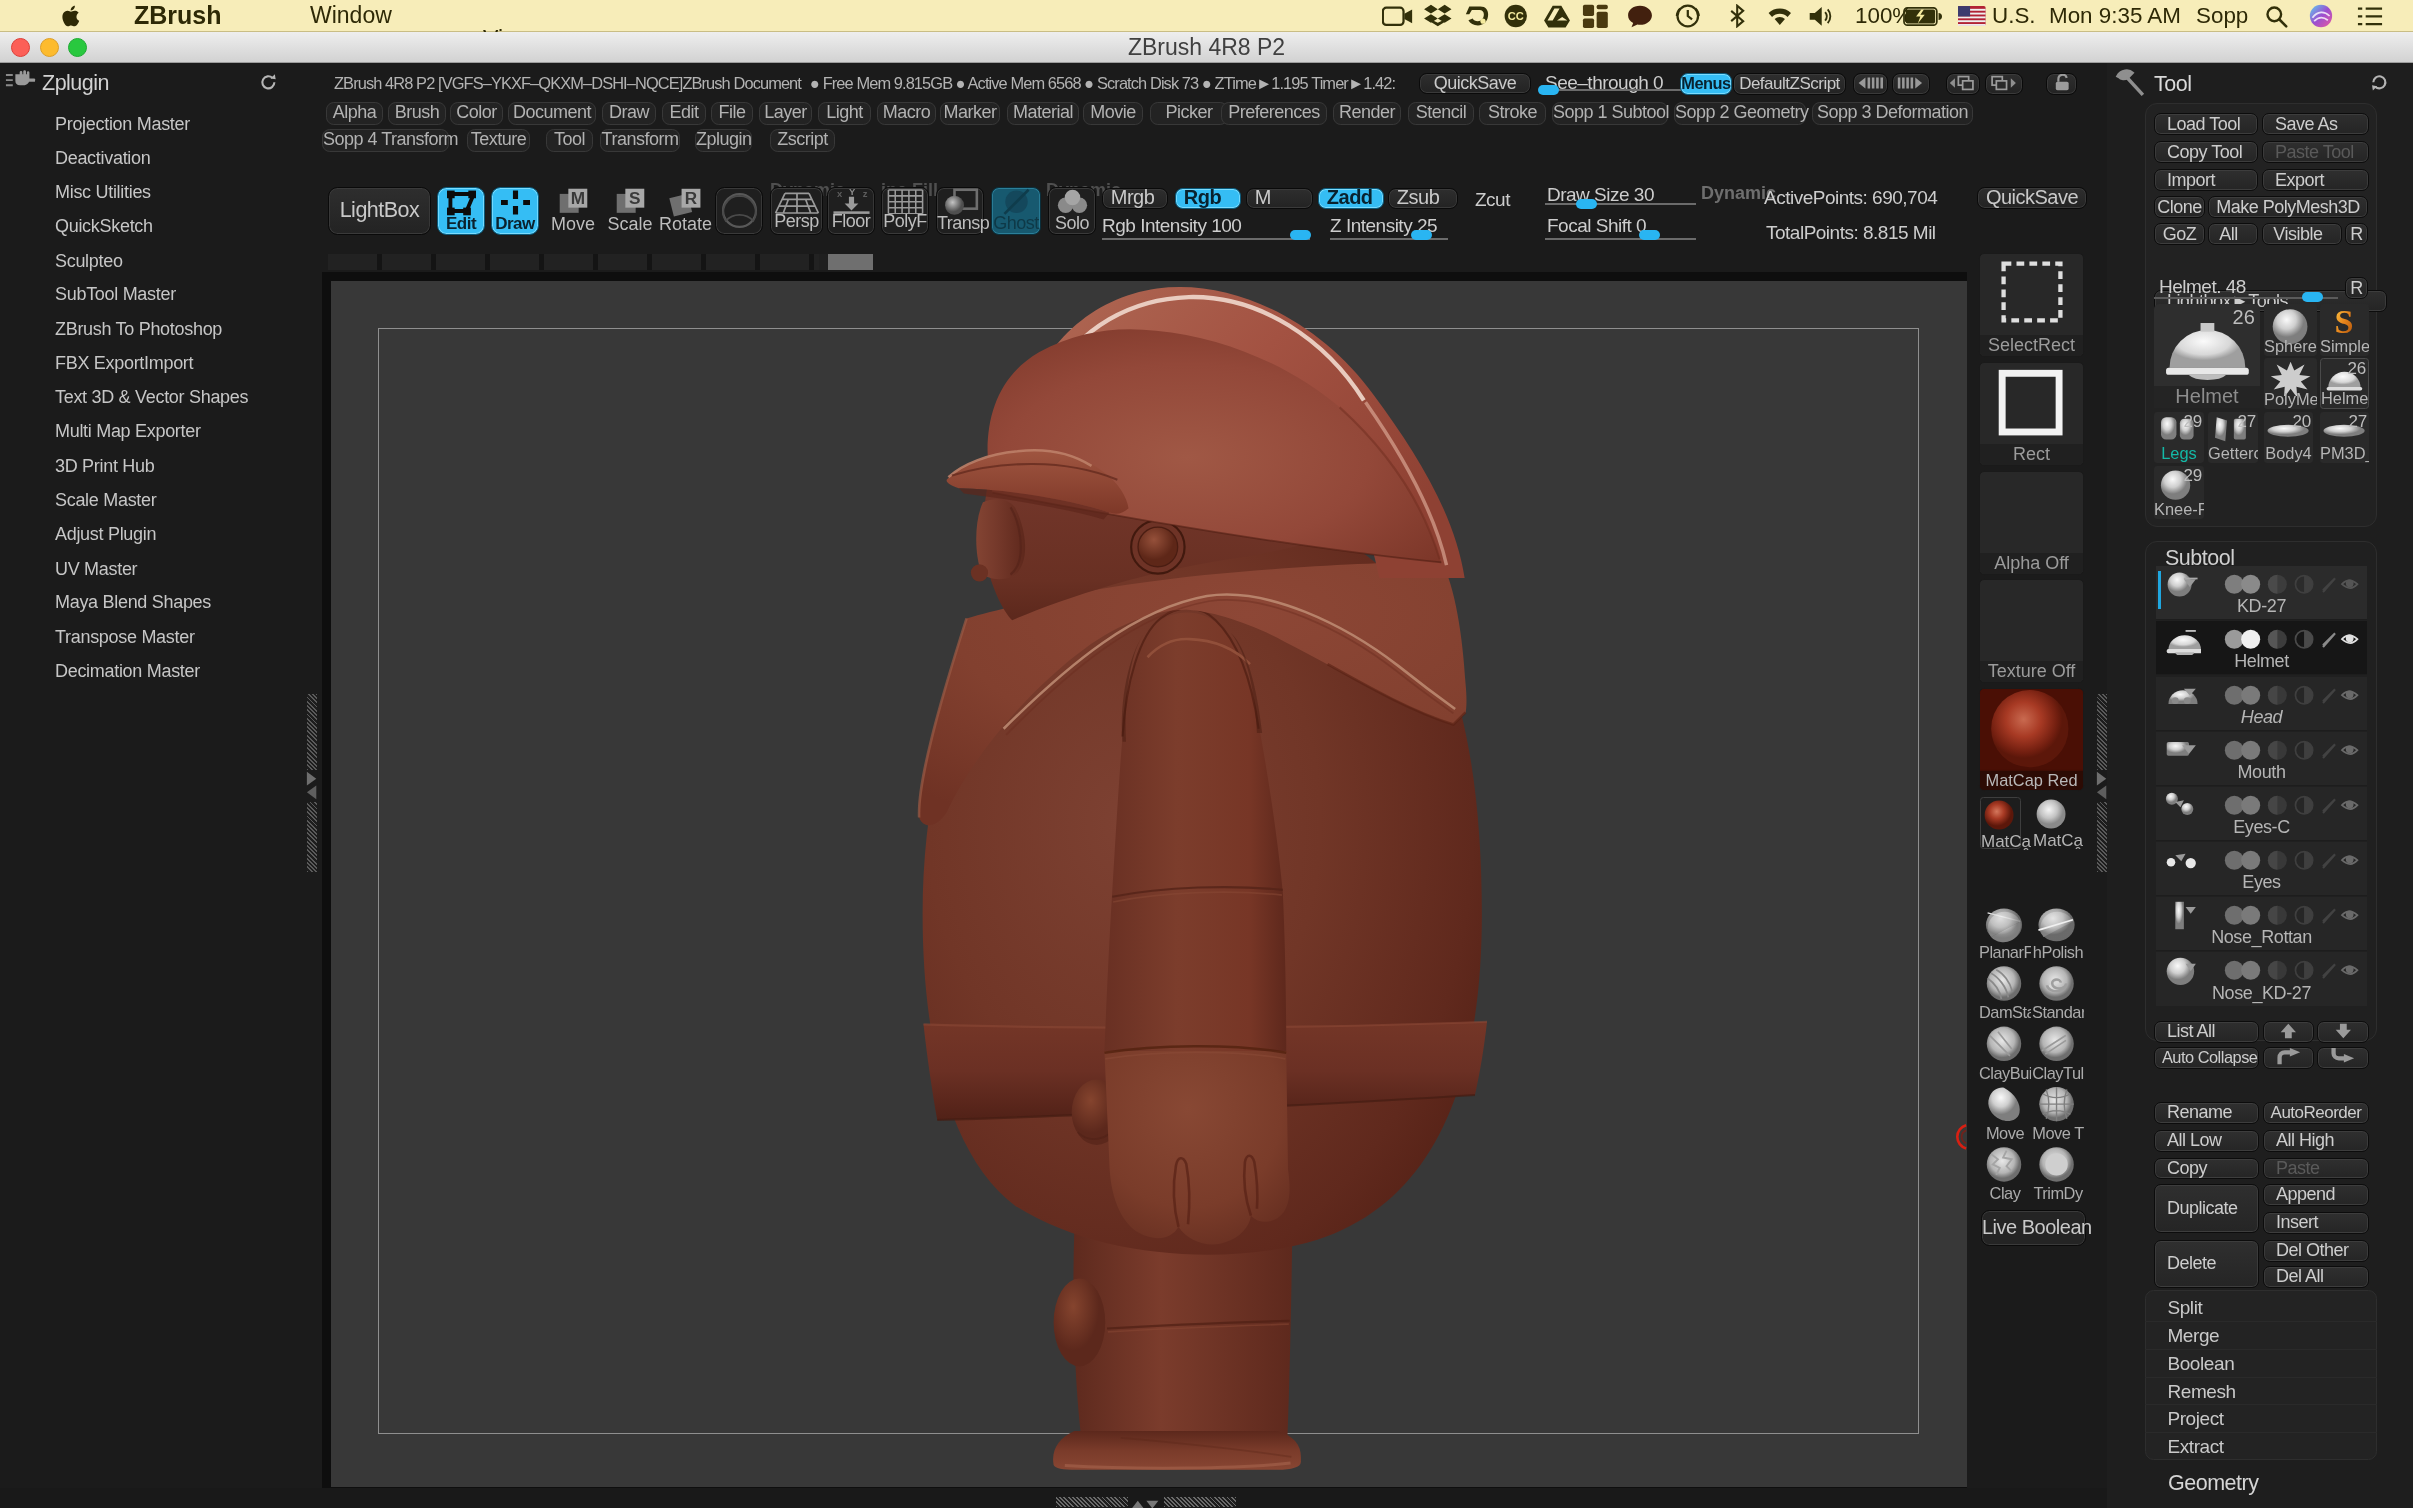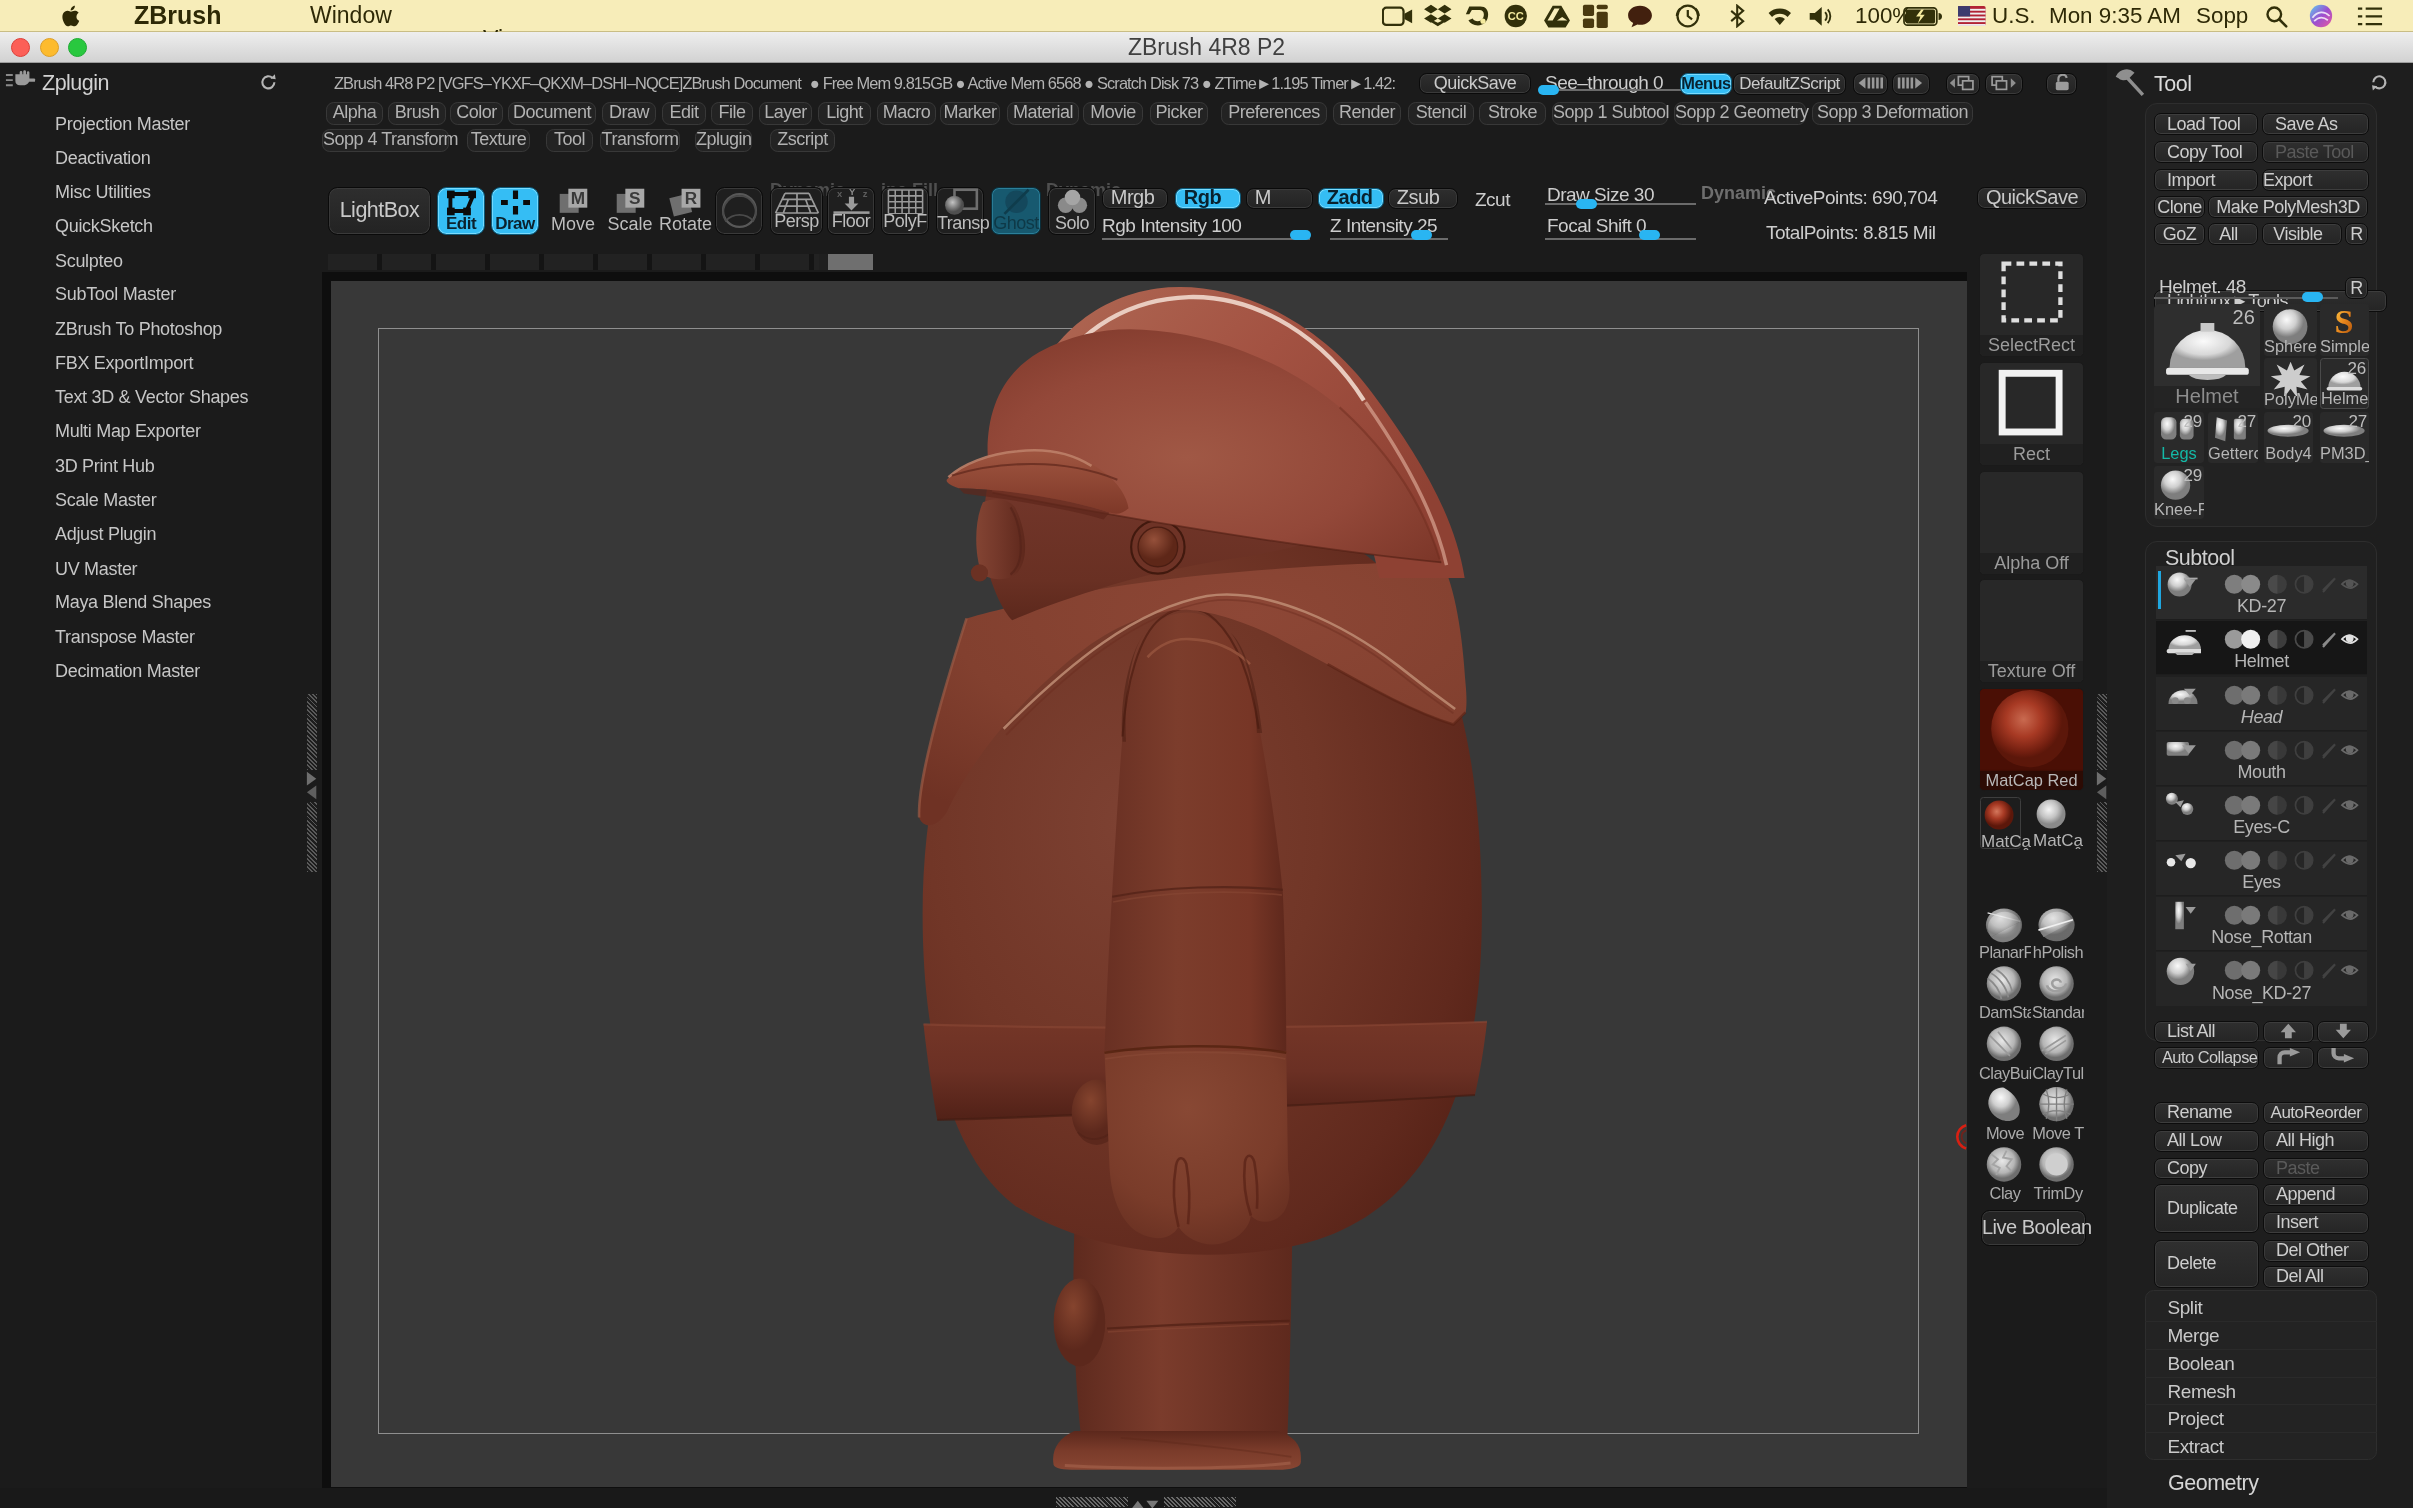--- a/index.html
+++ b/index.html
@@ -226,21 +226,21 @@
 <div class="menu-item" style="left:508px;top:102px;width:88px;">Document</div>
 <div class="menu-item" style="left:602px;top:102px;width:54px;">Draw</div>
 <div class="menu-item" style="left:662px;top:102px;width:44px;">Edit</div>
 <div class="menu-item" style="left:711px;top:102px;width:42px;">File</div>
 <div class="menu-item" style="left:759px;top:102px;width:53px;">Layer</div>
 <div class="menu-item" style="left:818px;top:102px;width:53px;">Light</div>
 <div class="menu-item" style="left:877px;top:102px;width:59px;">Macro</div>
 <div class="menu-item" style="left:940px;top:102px;width:60px;">Marker</div>
 <div class="menu-item" style="left:1007px;top:102px;width:72px;">Material</div>
 <div class="menu-item" style="left:1083px;top:102px;width:60px;">Movie</div>
-<div class="menu-item" style="left:1150px;top:102px;width:58px;">Picker</div>
+<div class="menu-item" style="left:1150px;top:102px;width:78px;">Picker</div>
 <div class="menu-item" style="left:1221px;top:102px;width:106px;">Preferences</div>
 <div class="menu-item" style="left:1333px;top:102px;width:68px;">Render</div>
 <div class="menu-item" style="left:1408px;top:102px;width:66px;">Stencil</div>
 <div class="menu-item" style="left:1479px;top:102px;width:67px;">Stroke</div>
 <div class="menu-item" style="left:1552px;top:102px;width:116px;">Sopp 1 Subtool</div>
 <div class="menu-item" style="left:1674px;top:102px;width:132px;">Sopp 2 Geometry</div>
 <div class="menu-item" style="left:1812px;top:102px;width:161px;">Sopp 3 Deformation</div>
 
 <div class="menu-item" style="left:322px;top:129px;width:127px;">Sopp 4 Transform</div>
 <div class="menu-item" style="left:467px;top:129px;width:63px;">Texture</div>
@@ -562,21 +562,21 @@
 <svg class="abs" style="left:2369px;top:72px" width="20.7" height="20.7" viewBox="0 0 24 24">
     <path fill="none" stroke="#b5b5b5" stroke-width="2.4" d="M5 12a7 7 0 1 1 2.2 5.1"></path>
     <path fill="#b5b5b5" d="M4.5 21.5l-1-6 6 1z"></path>
   </svg>
 <div class="panelbox" style="left:2145px;top:103px;width:232px;height:424px;"></div>
 <div class="tbtn" style="left:2154px;top:113px;width:104px;height:22.4px;line-height:20px;text-align:left;padding-left:12px;">Load Tool</div>
 <div class="tbtn" style="left:2262px;top:113px;width:107px;height:22.4px;line-height:20px;text-align:left;padding-left:12px;">Save As</div>
 <div class="tbtn" style="left:2154px;top:141px;width:104px;height:22.4px;line-height:20px;text-align:left;padding-left:12px;">Copy Tool</div>
 <div class="tbtn dim" style="left:2262px;top:141px;width:107px;height:22.4px;line-height:20px;text-align:left;padding-left:12px;color:#5a5a5a;">Paste Tool</div>
 <div class="tbtn" style="left:2154px;top:169px;width:104px;height:22.4px;line-height:20px;text-align:left;padding-left:12px;">Import</div>
-<div class="tbtn" style="left:2262px;top:169px;width:107px;height:22.4px;line-height:20px;text-align:left;">Export</div>
+<div class="tbtn" style="left:2262px;top:169px;width:107px;height:22.4px;line-height:20px;text-align:left;padding-left:12px;">Export</div>
 <div class="tbtn" style="left:2154px;top:196px;width:51px;height:22.4px;line-height:20px;">Clone</div>
 <div class="tbtn" style="left:2208px;top:196px;width:160px;height:22.4px;line-height:20px;">Make PolyMesh3D</div>
 <div class="tbtn" style="left:2154px;top:223px;width:51px;height:22.4px;line-height:20px;">GoZ</div>
 <div class="tbtn" style="left:2208px;top:223px;width:50px;height:22.4px;line-height:20px;text-align:left;padding-left:10.3px;">All</div>
 <div class="tbtn" style="left:2262px;top:223px;width:80px;height:22.4px;line-height:20px;text-align:left;padding-left:10.3px;">Visible</div>
 <div class="tbtn" style="left:2345px;top:223px;width:23px;height:22.4px;line-height:20px;">R</div>
 <div class="tbtn" style="left:2154px;top:250px;width:233px;height:22.4px;line-height:20px;text-align:left;padding-left:12px;margin-top:40px;">Lightbox►Tools</div>
 <div class="lbl" style="left:2159px;top:276px;">Helmet. 48</div>
 <div class="slider-line" style="left:2154px;top:297px;width:184px;background:#5a5a5a;"></div>
 <div class="handle" style="left:2302px;top:292px;"></div>

